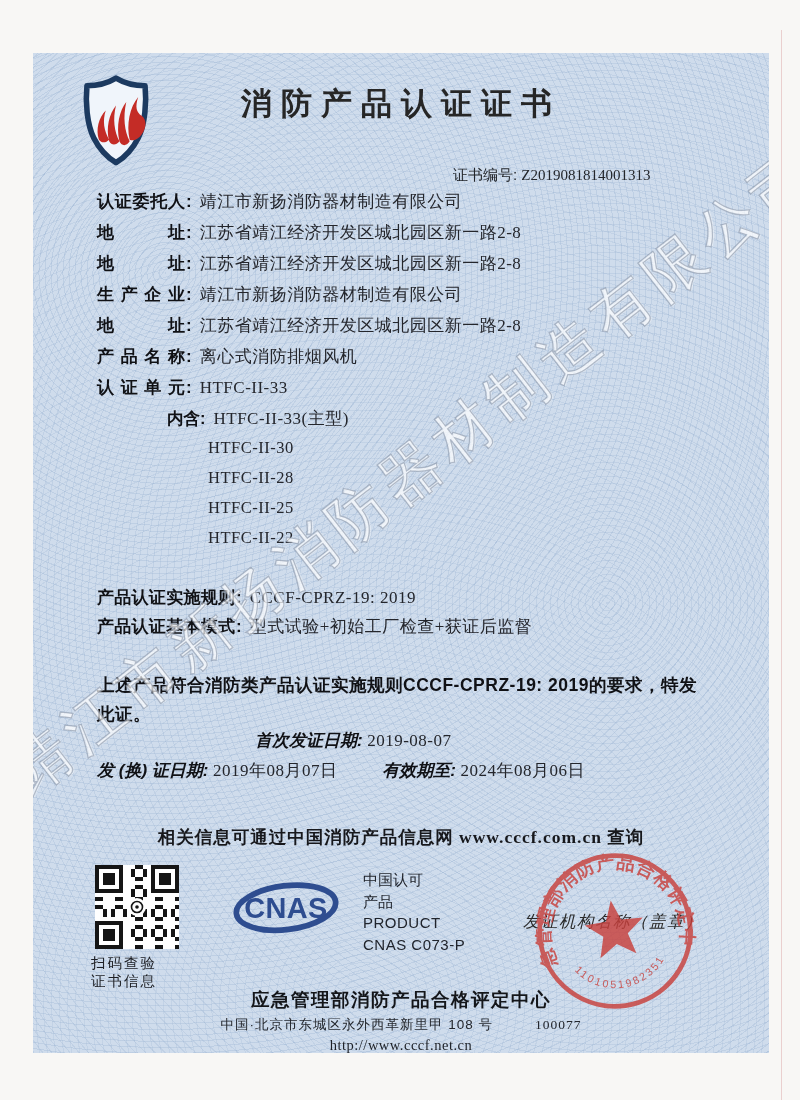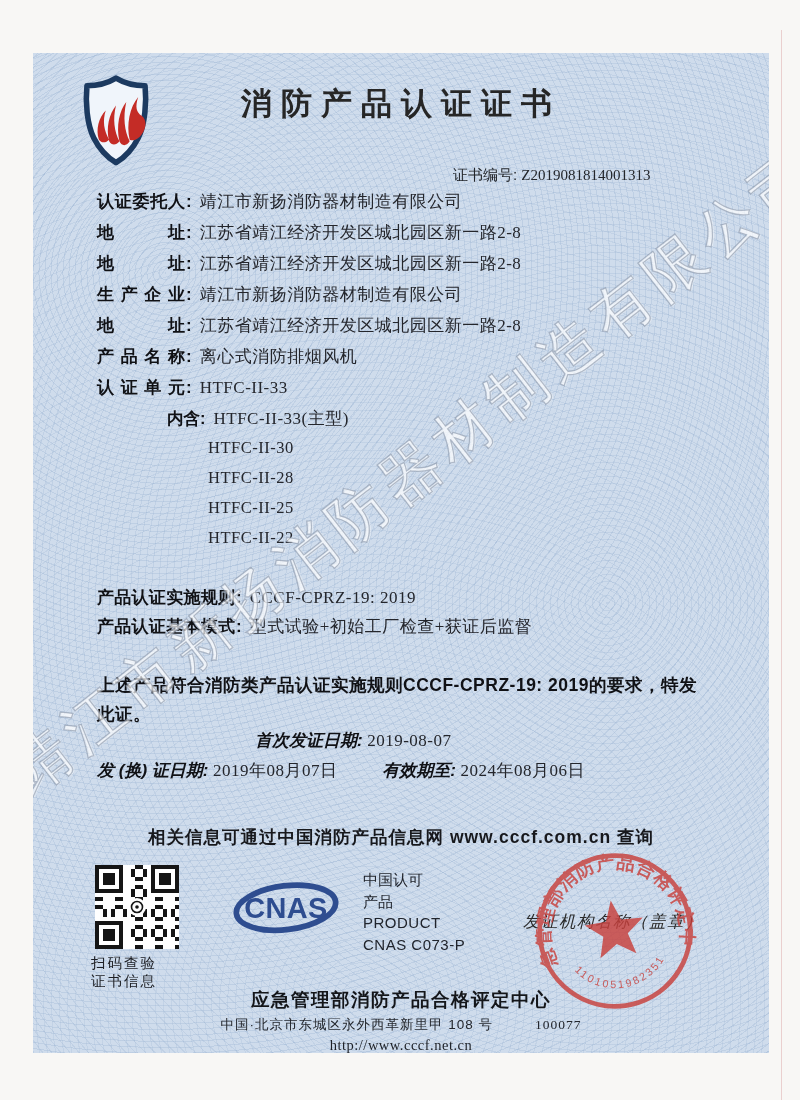--- a/index.html
+++ b/index.html
@@ -63,21 +63,21 @@
     line-height:29px;letter-spacing:.5px;
   }
   
   .first-issue{left:222px;top:676px;white-space:nowrap;}
   .issue-line{left:64px;top:706px;white-space:nowrap;}
   .dlabel{font-weight:700;font-size:17px;color:#101115;font-style:italic;}
   .dvalue{font-family:"Liberation Serif","DejaVu Serif",serif;font-size:17px;color:#24262c;letter-spacing:.5px;}
   .gap{display:inline-block;width:36px;}
   
   .notice1{left:0;top:743px;width:100%;text-align:center;font-weight:700;font-size:17.5px;color:#17181c;letter-spacing:1px;}
-  .notice2{left:0;top:772px;width:100%;text-align:center;font-weight:700;font-size:17.5px;color:#17181c;letter-spacing:1px;}
+  .notice2{left:0;top:772px;width:100%;text-align:center;font-weight:700;font-size:17.5px;color:#17181c;letter-spacing:1px;font-family:Liberation Serif, serif;}
   
   .qr{left:62px;top:812px;}
   .qr-cap{left:58px;width:100px;font-size:14.5px;color:#1d1f24;letter-spacing:2px;line-height:18px;}
   .qr-cap1{top:901px;} .qr-cap2{top:919px;}
   .cnas-logo{left:196px;top:818px;}
   .cnas-text{left:330px;top:816px;line-height:21.5px;font-size:15px;color:#20242c;}
   .cnas-text .lat{letter-spacing:.5px;}
   .stamp-label{
     left:490px;top:858px;z-index:2;
     font-family:"Liberation Serif","DejaVu Serif",serif;font-style:italic;

